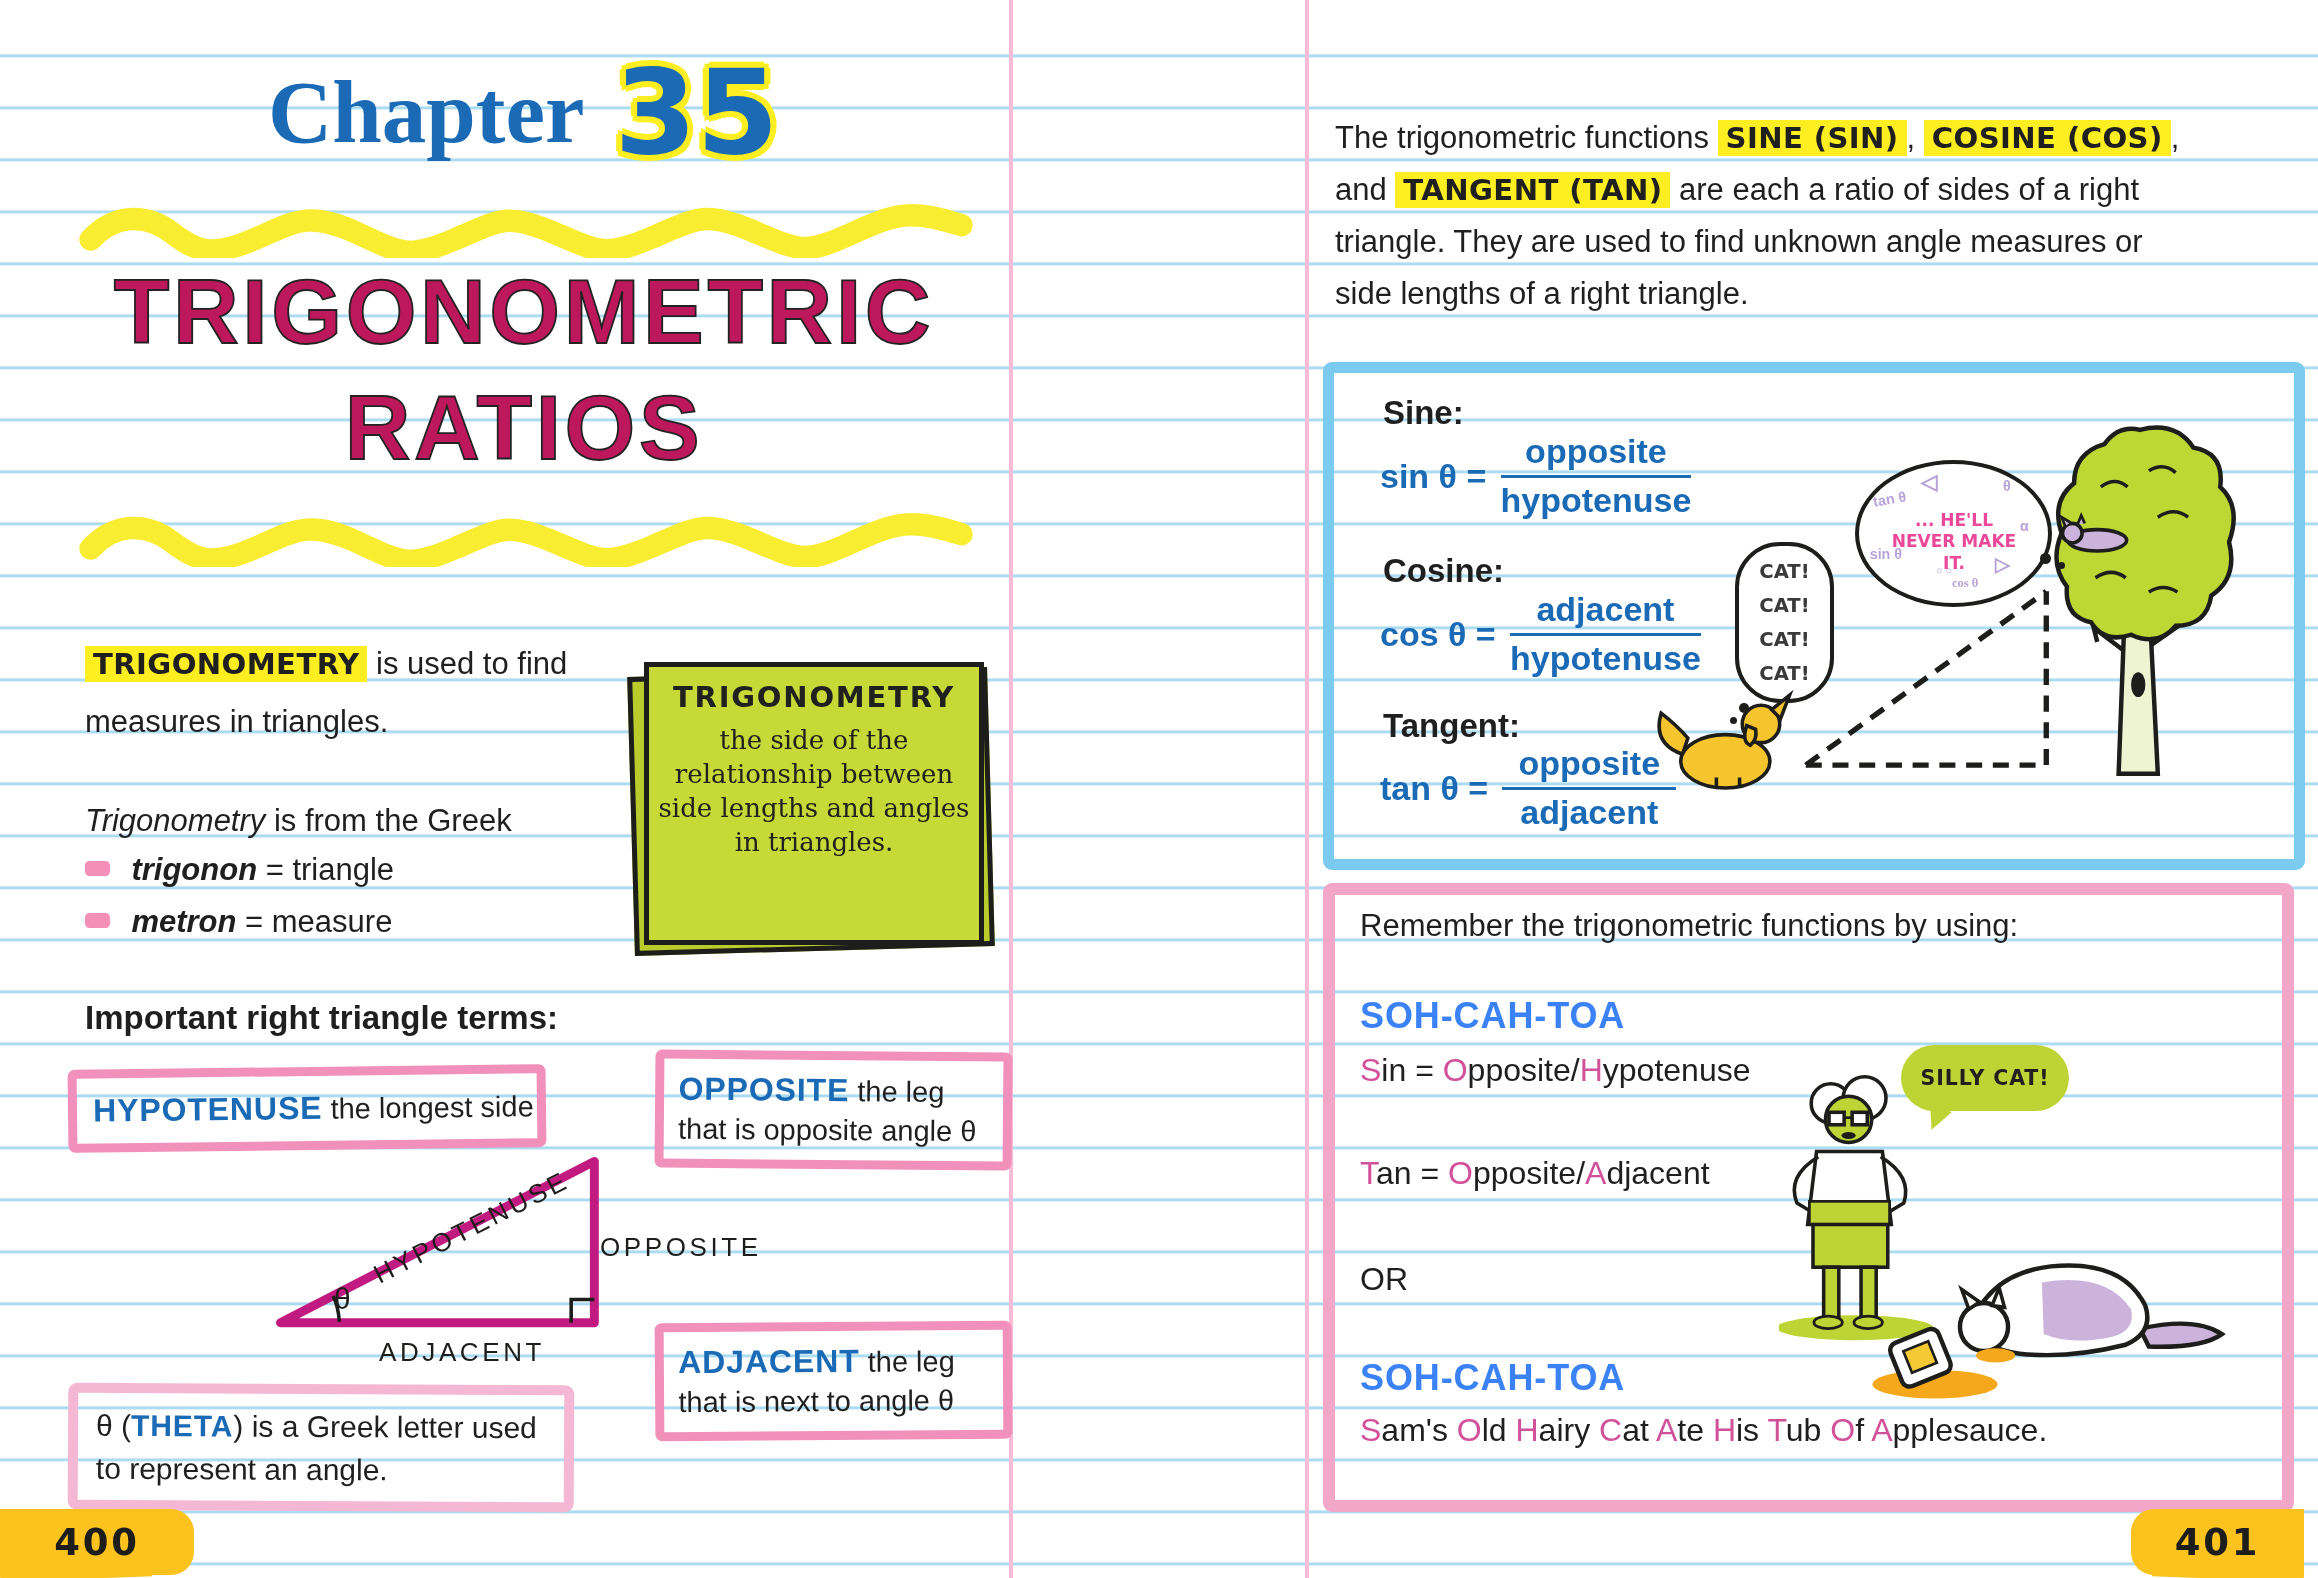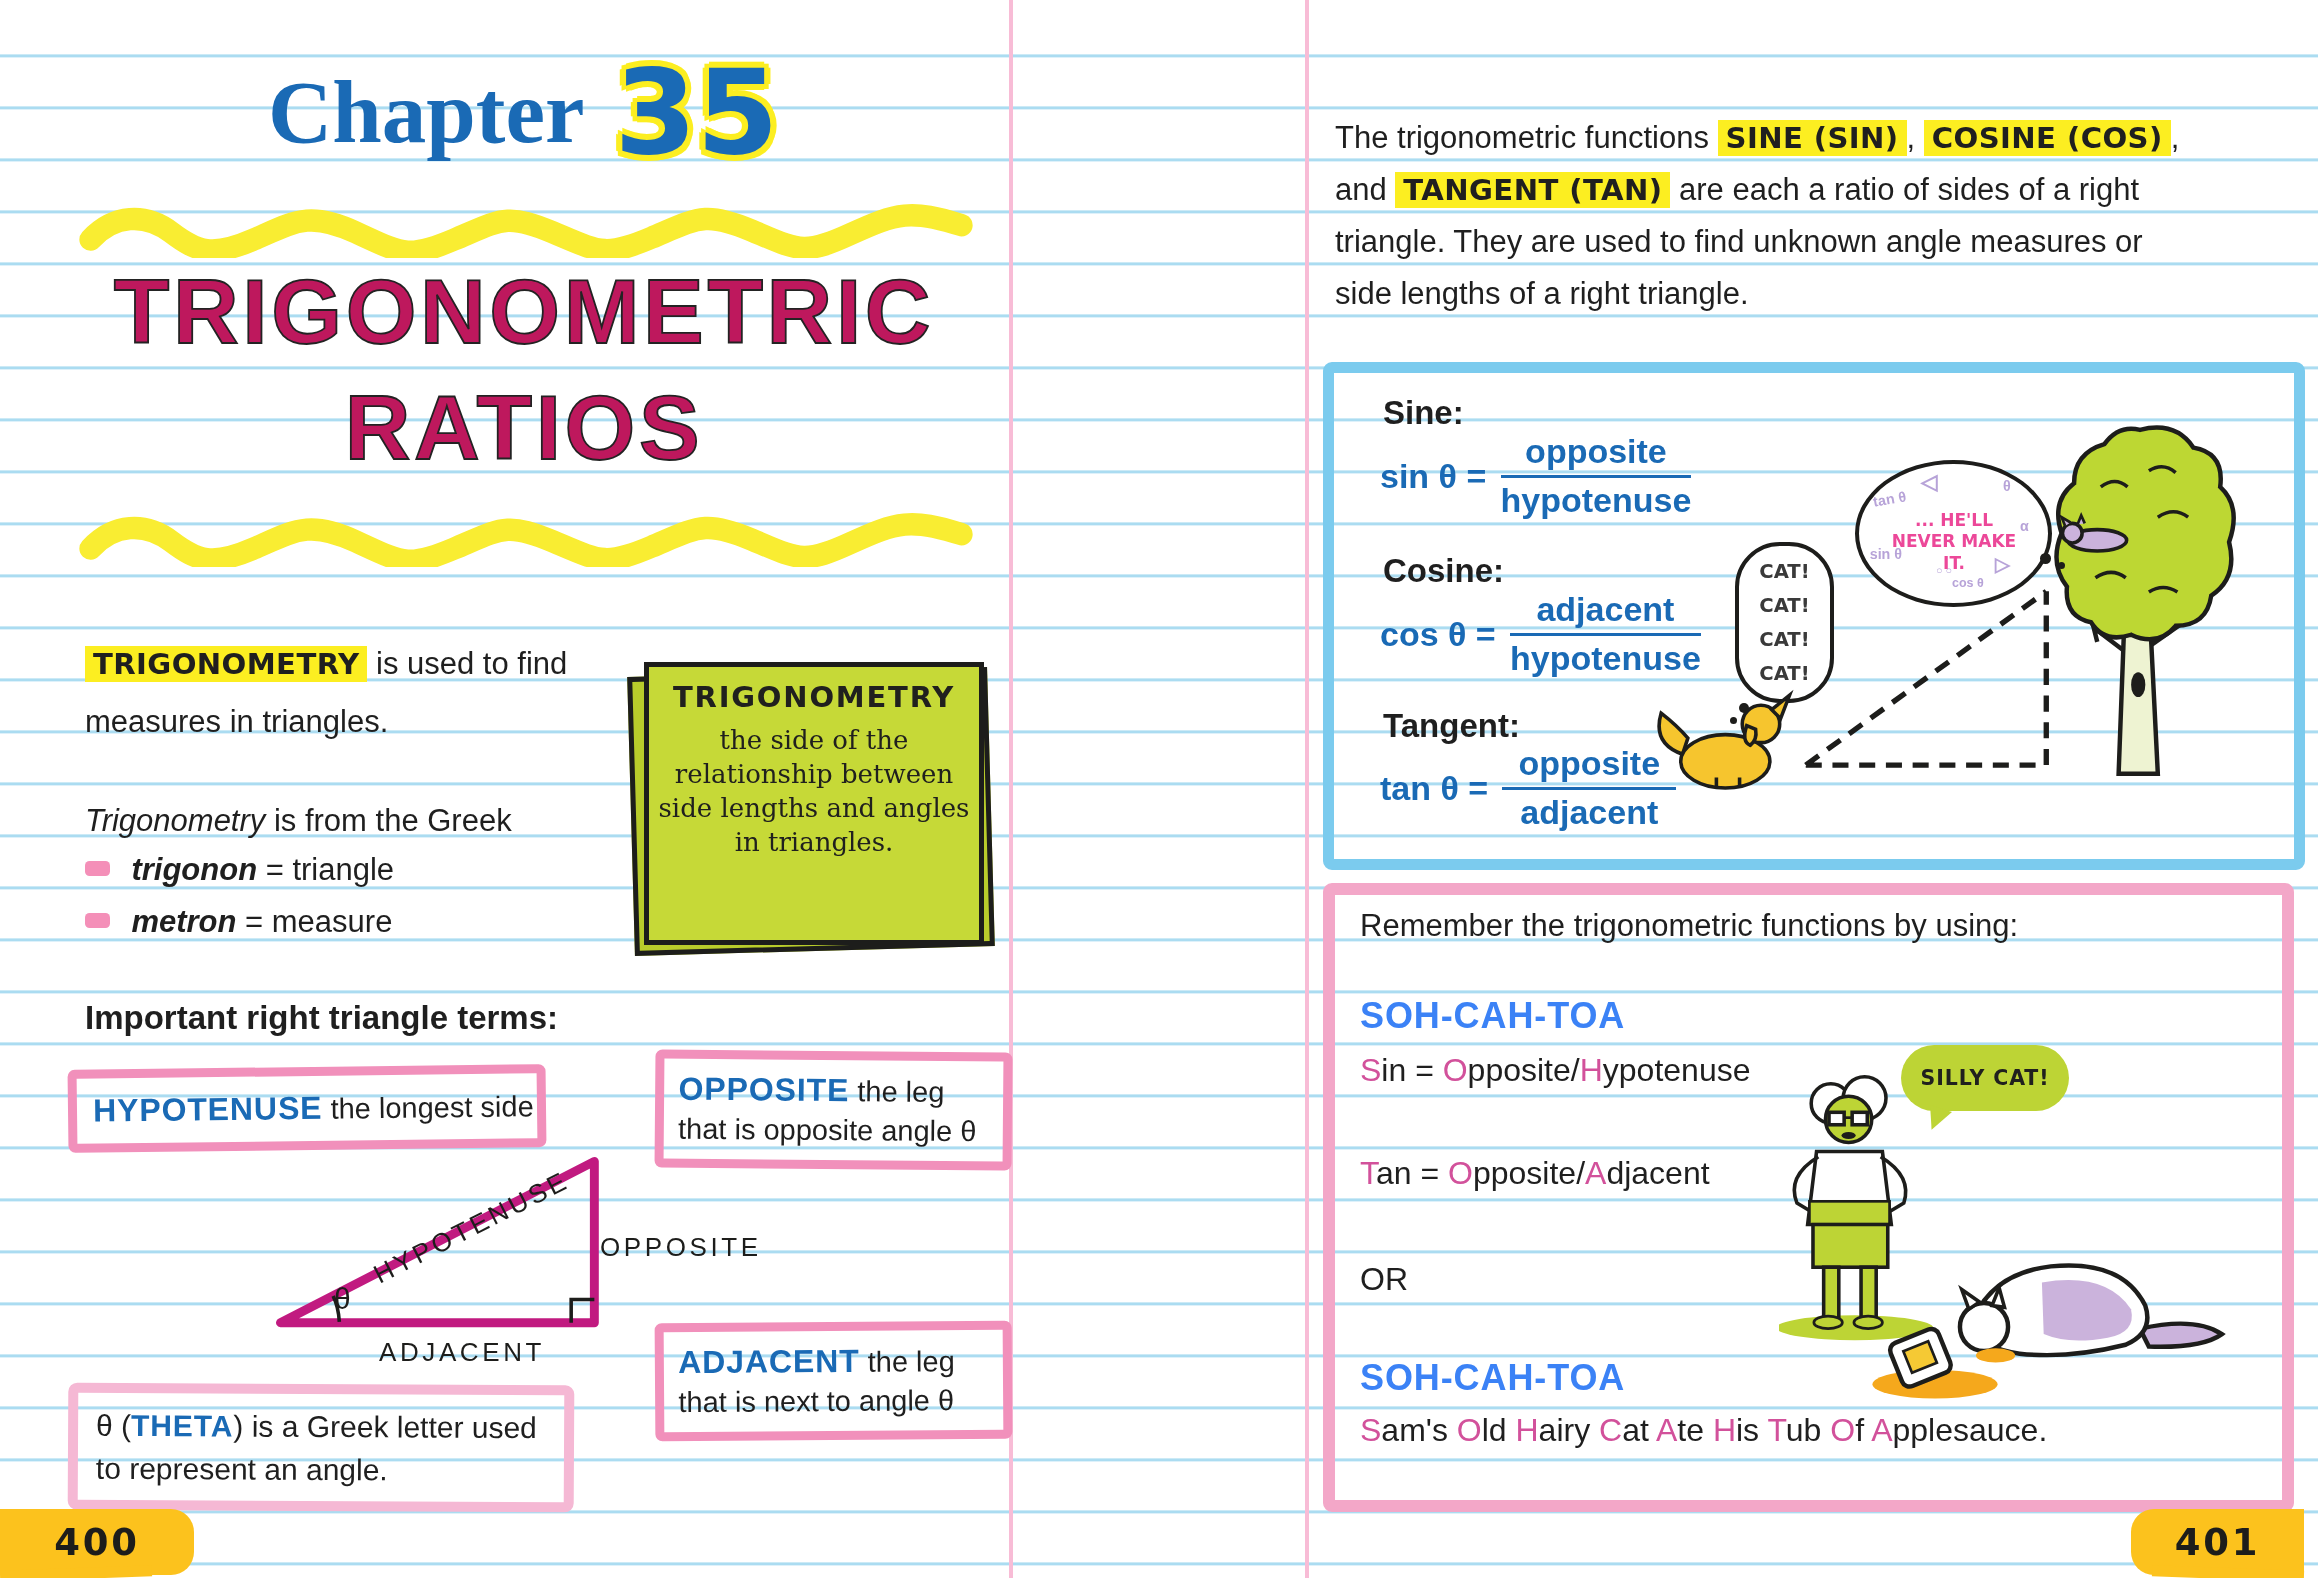--- a/index.html
+++ b/index.html
@@ -228,21 +228,21 @@
   </svg>
 
   <div class="bubble thought-bubble">
     <span class="scrib" style="left:14.3px;top:27px;transform:rotate(-10deg);">tan θ</span>
     <span class="scrib" style="left:62px;top:5.4px;font-size:21.4px;">◁</span>
     <span class="scrib" style="left:144px;top:14.3px;">θ</span>
     <span class="scrib" style="left:161px;top:54px;">α</span>
     <span class="scrib" style="left:10.7px;top:82px;">sin θ</span>
     <span class="scrib" style="left:136px;top:89px;font-size:19.6px;">▷</span>
     <span class="scrib" style="left:77px;top:100px;font-size:10.7px;">○ ○</span>
-    <span class="scrib" style="left:93px;top:112px;font-size:12.5px;">cos θ</span>
+    <span class="scrib" style="left:93px;top:112px;font-size:12.5px;font-family:Liberation Serif, serif;">cos θ</span>
     <div class="thought-text">... HE'LL NEVER MAKE IT.</div>
   </div>
   <div class="dot" style="left:2040px;top:553px;width:10.7px;height:10.7px;"></div>
   <div class="dot" style="left:2058px;top:562px;width:7.1px;height:7.1px;"></div>
 
   <div class="bubble cat-bubble">
     <span>CAT!</span>
     <span>CAT!</span>
     <span>CAT!</span>
     <span>CAT!</span>

